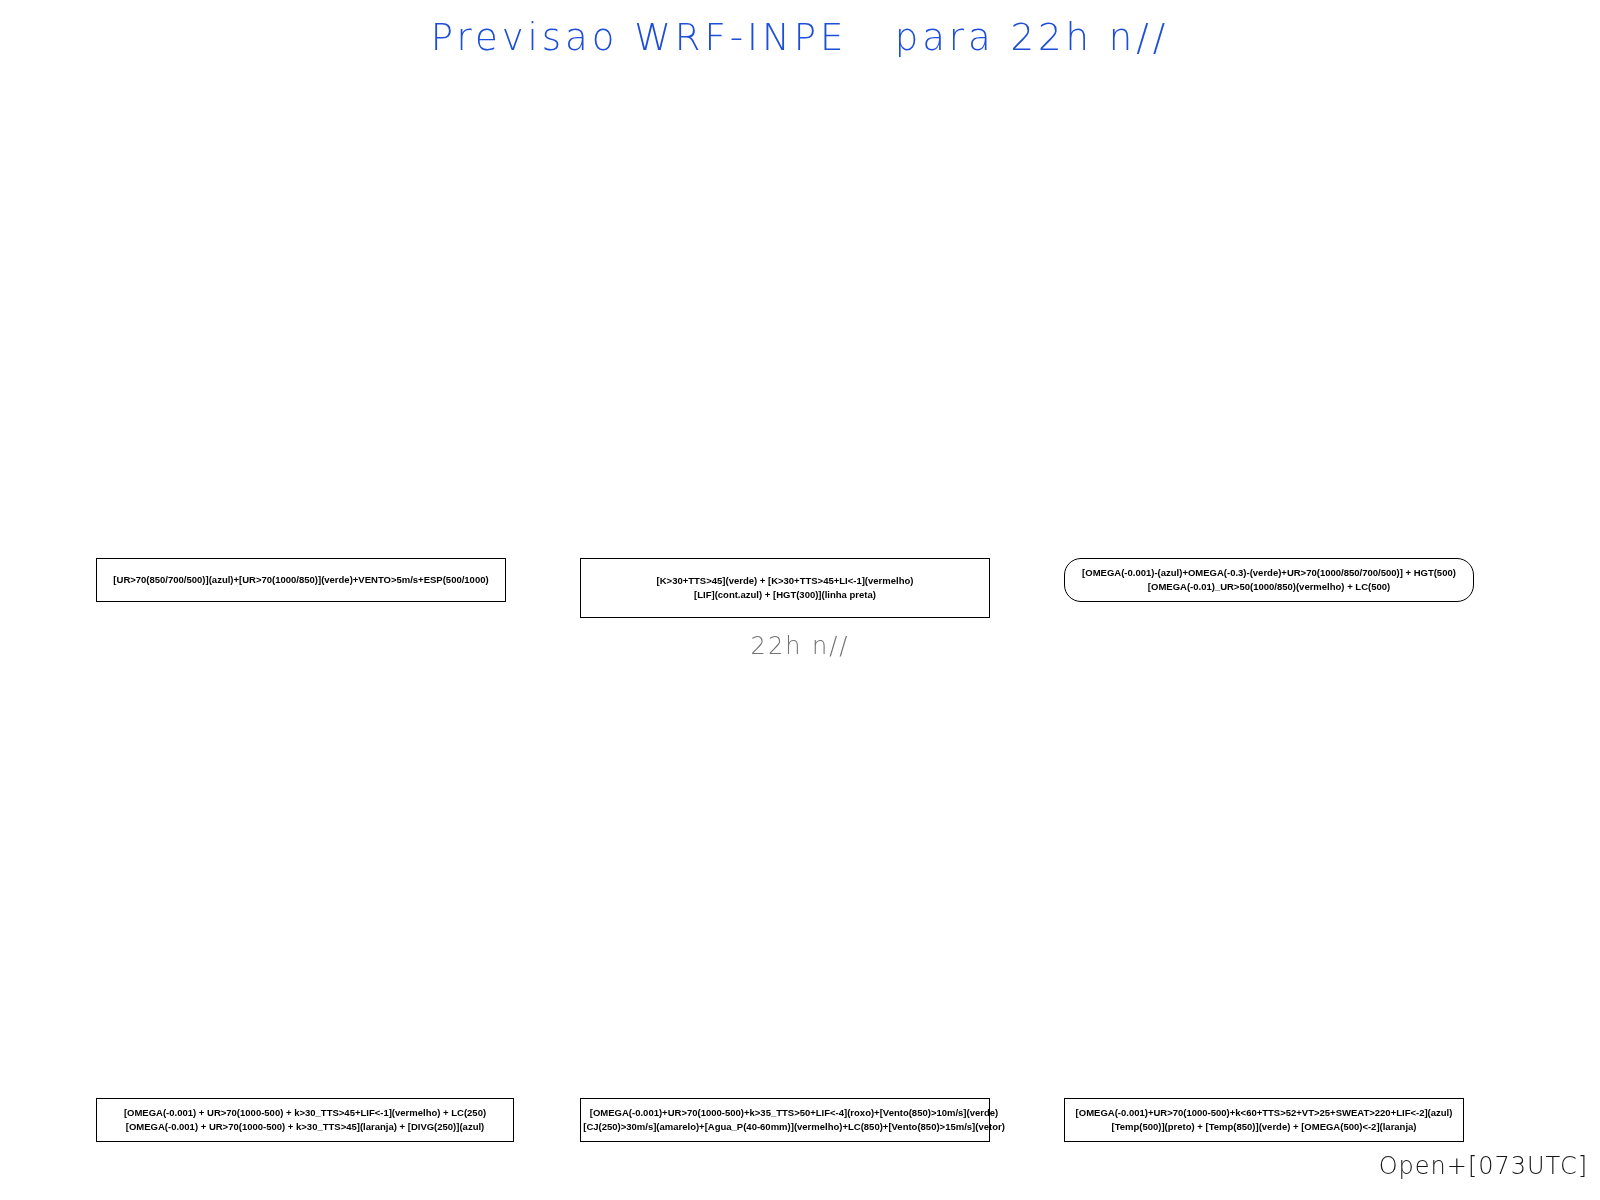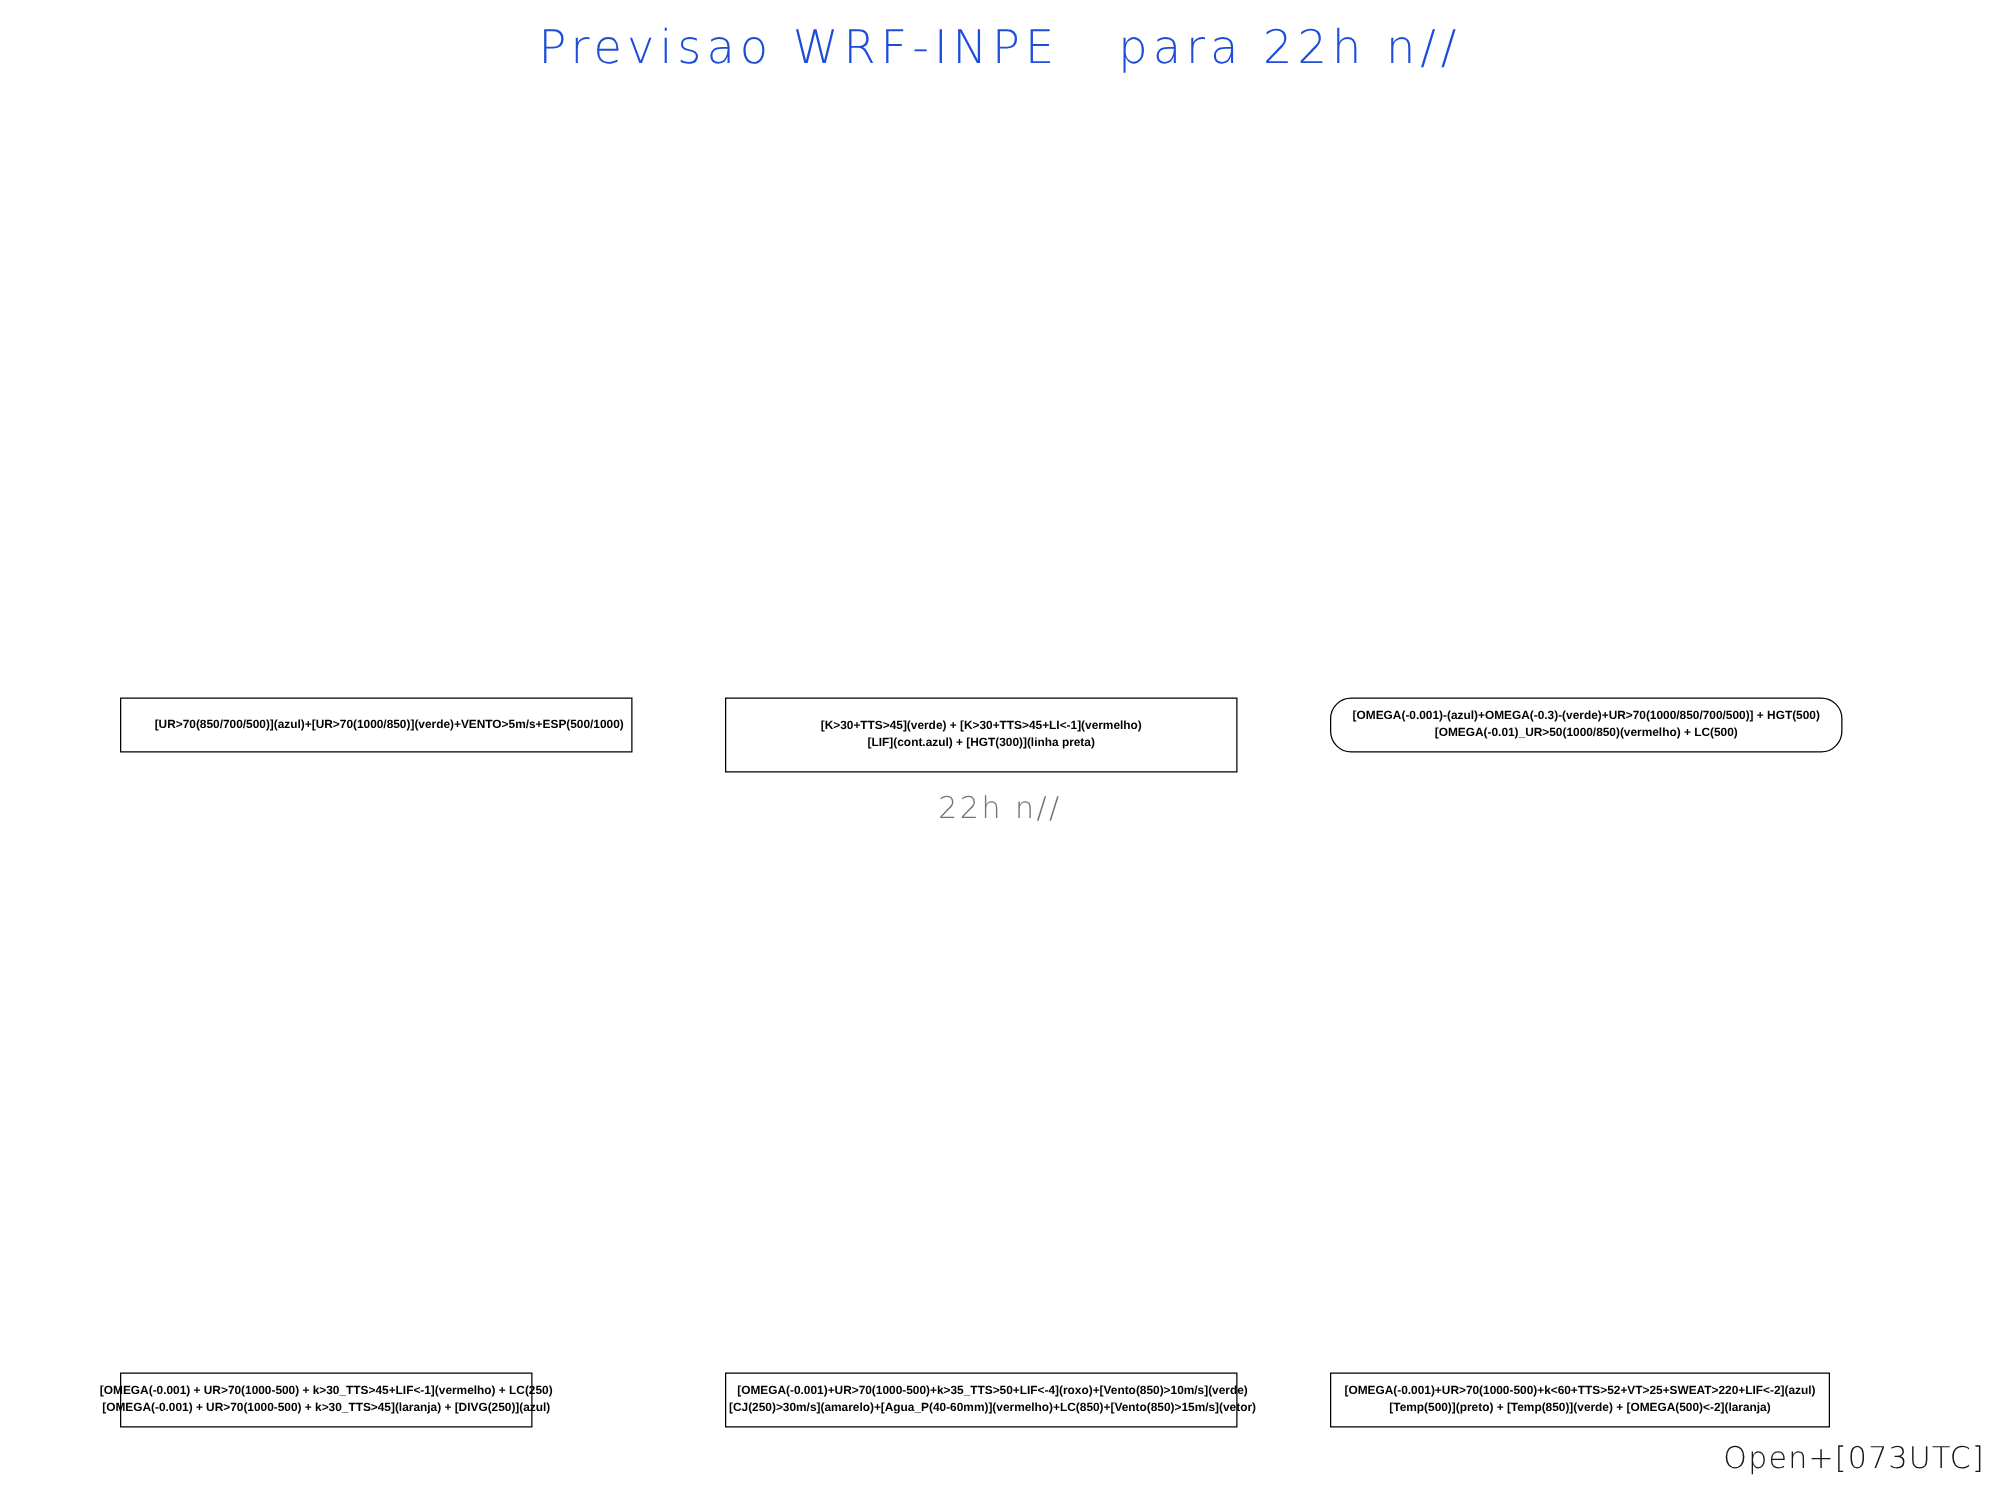--- a/index.html
+++ b/index.html
@@ -75,25 +75,25 @@
     font-family: "Liberation Sans", sans-serif;
     font-size: 9.5px;
     font-weight: bold;
     line-height: 14px;
     color: #000000;
     white-space: nowrap;
     letter-spacing: 0px;
   }
 
   
-  #legend-0 { left: 96px;  top: 558px;  width: 410px; height: 44px; align-items: flex-end; }
+  #legend-0 { left: 96px;  top: 558px;  width: 410px; height: 44px; }
   #legend-1 { left: 580px; top: 558px;  width: 410px; height: 60px; }
   #legend-2 { left: 1064px;top: 558px;  width: 410px; height: 44px; border-radius: 17px; }
   
-  #legend-3 { left: 96px;  top: 1098px; width: 330px; height: 44px; }
+  #legend-3 { left: 96px;  top: 1098px; width: 418px; height: 44px; }
   #legend-4 { left: 580px; top: 1098px; width: 410px; height: 44px; padding-left: 24px; }
   #legend-5 { left: 1064px;top: 1098px; width: 400px; height: 44px; }
 
   
   .plot-area {
     position: absolute;
     background: #ffffff;
   }
 </style>
 </head>

